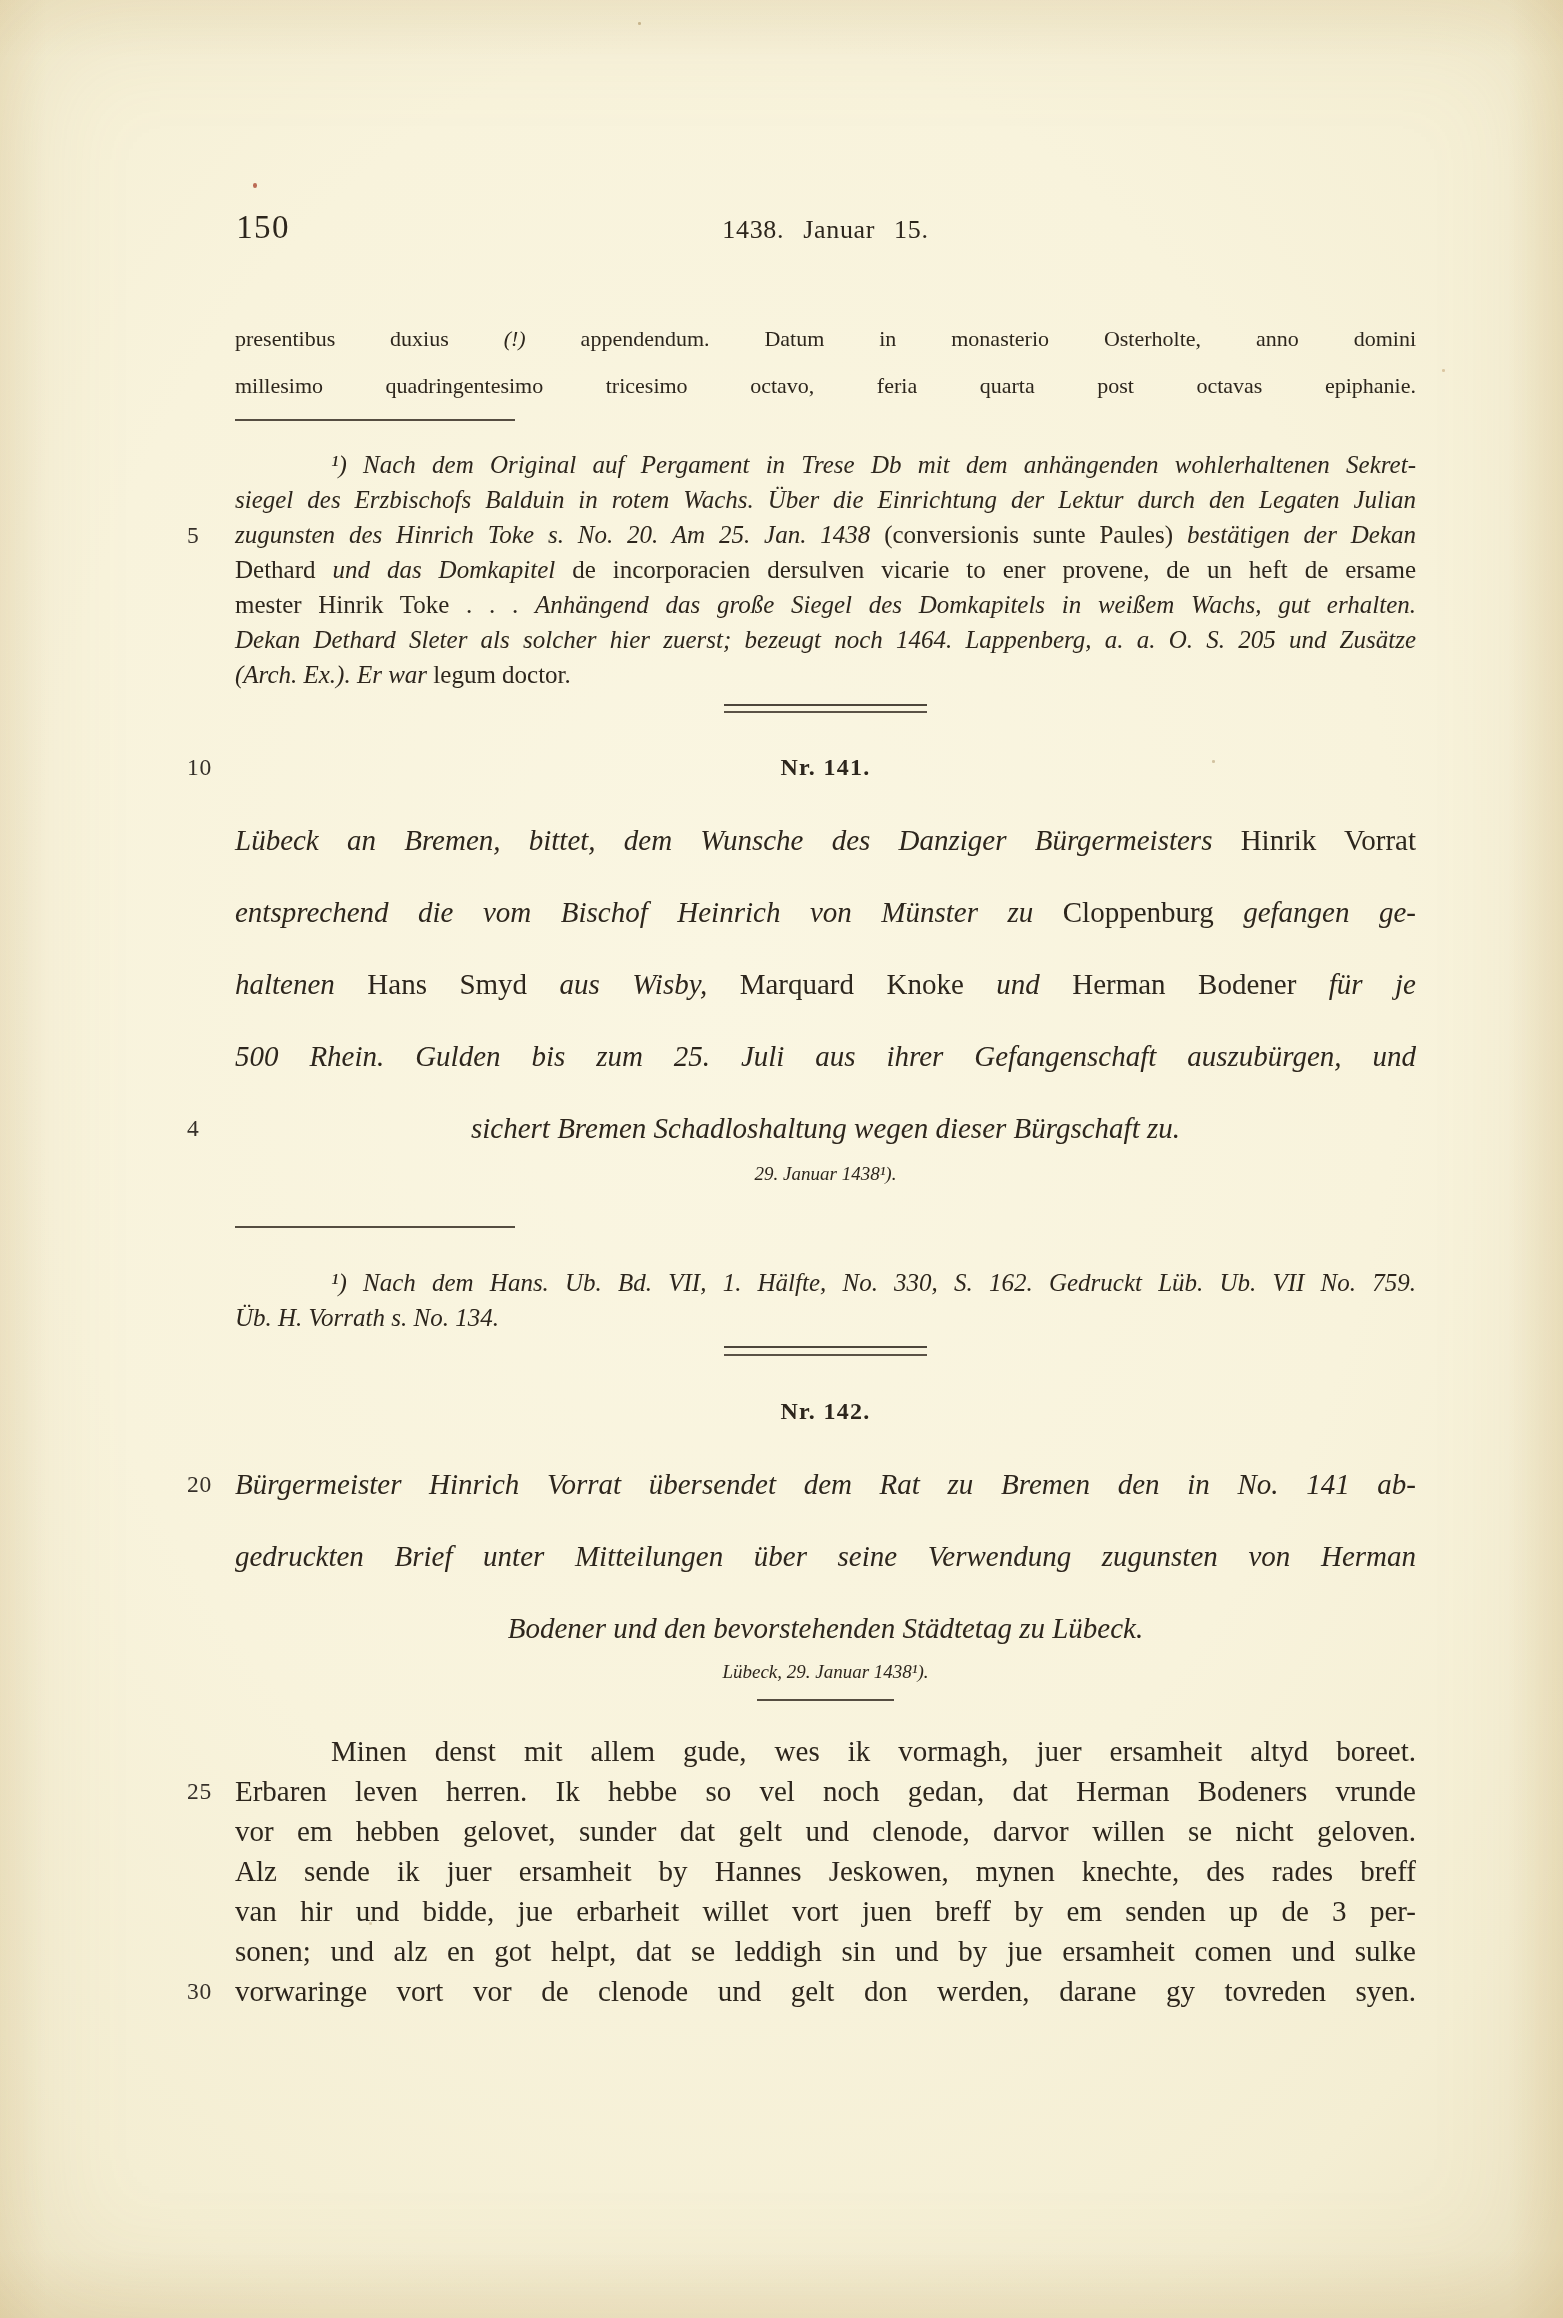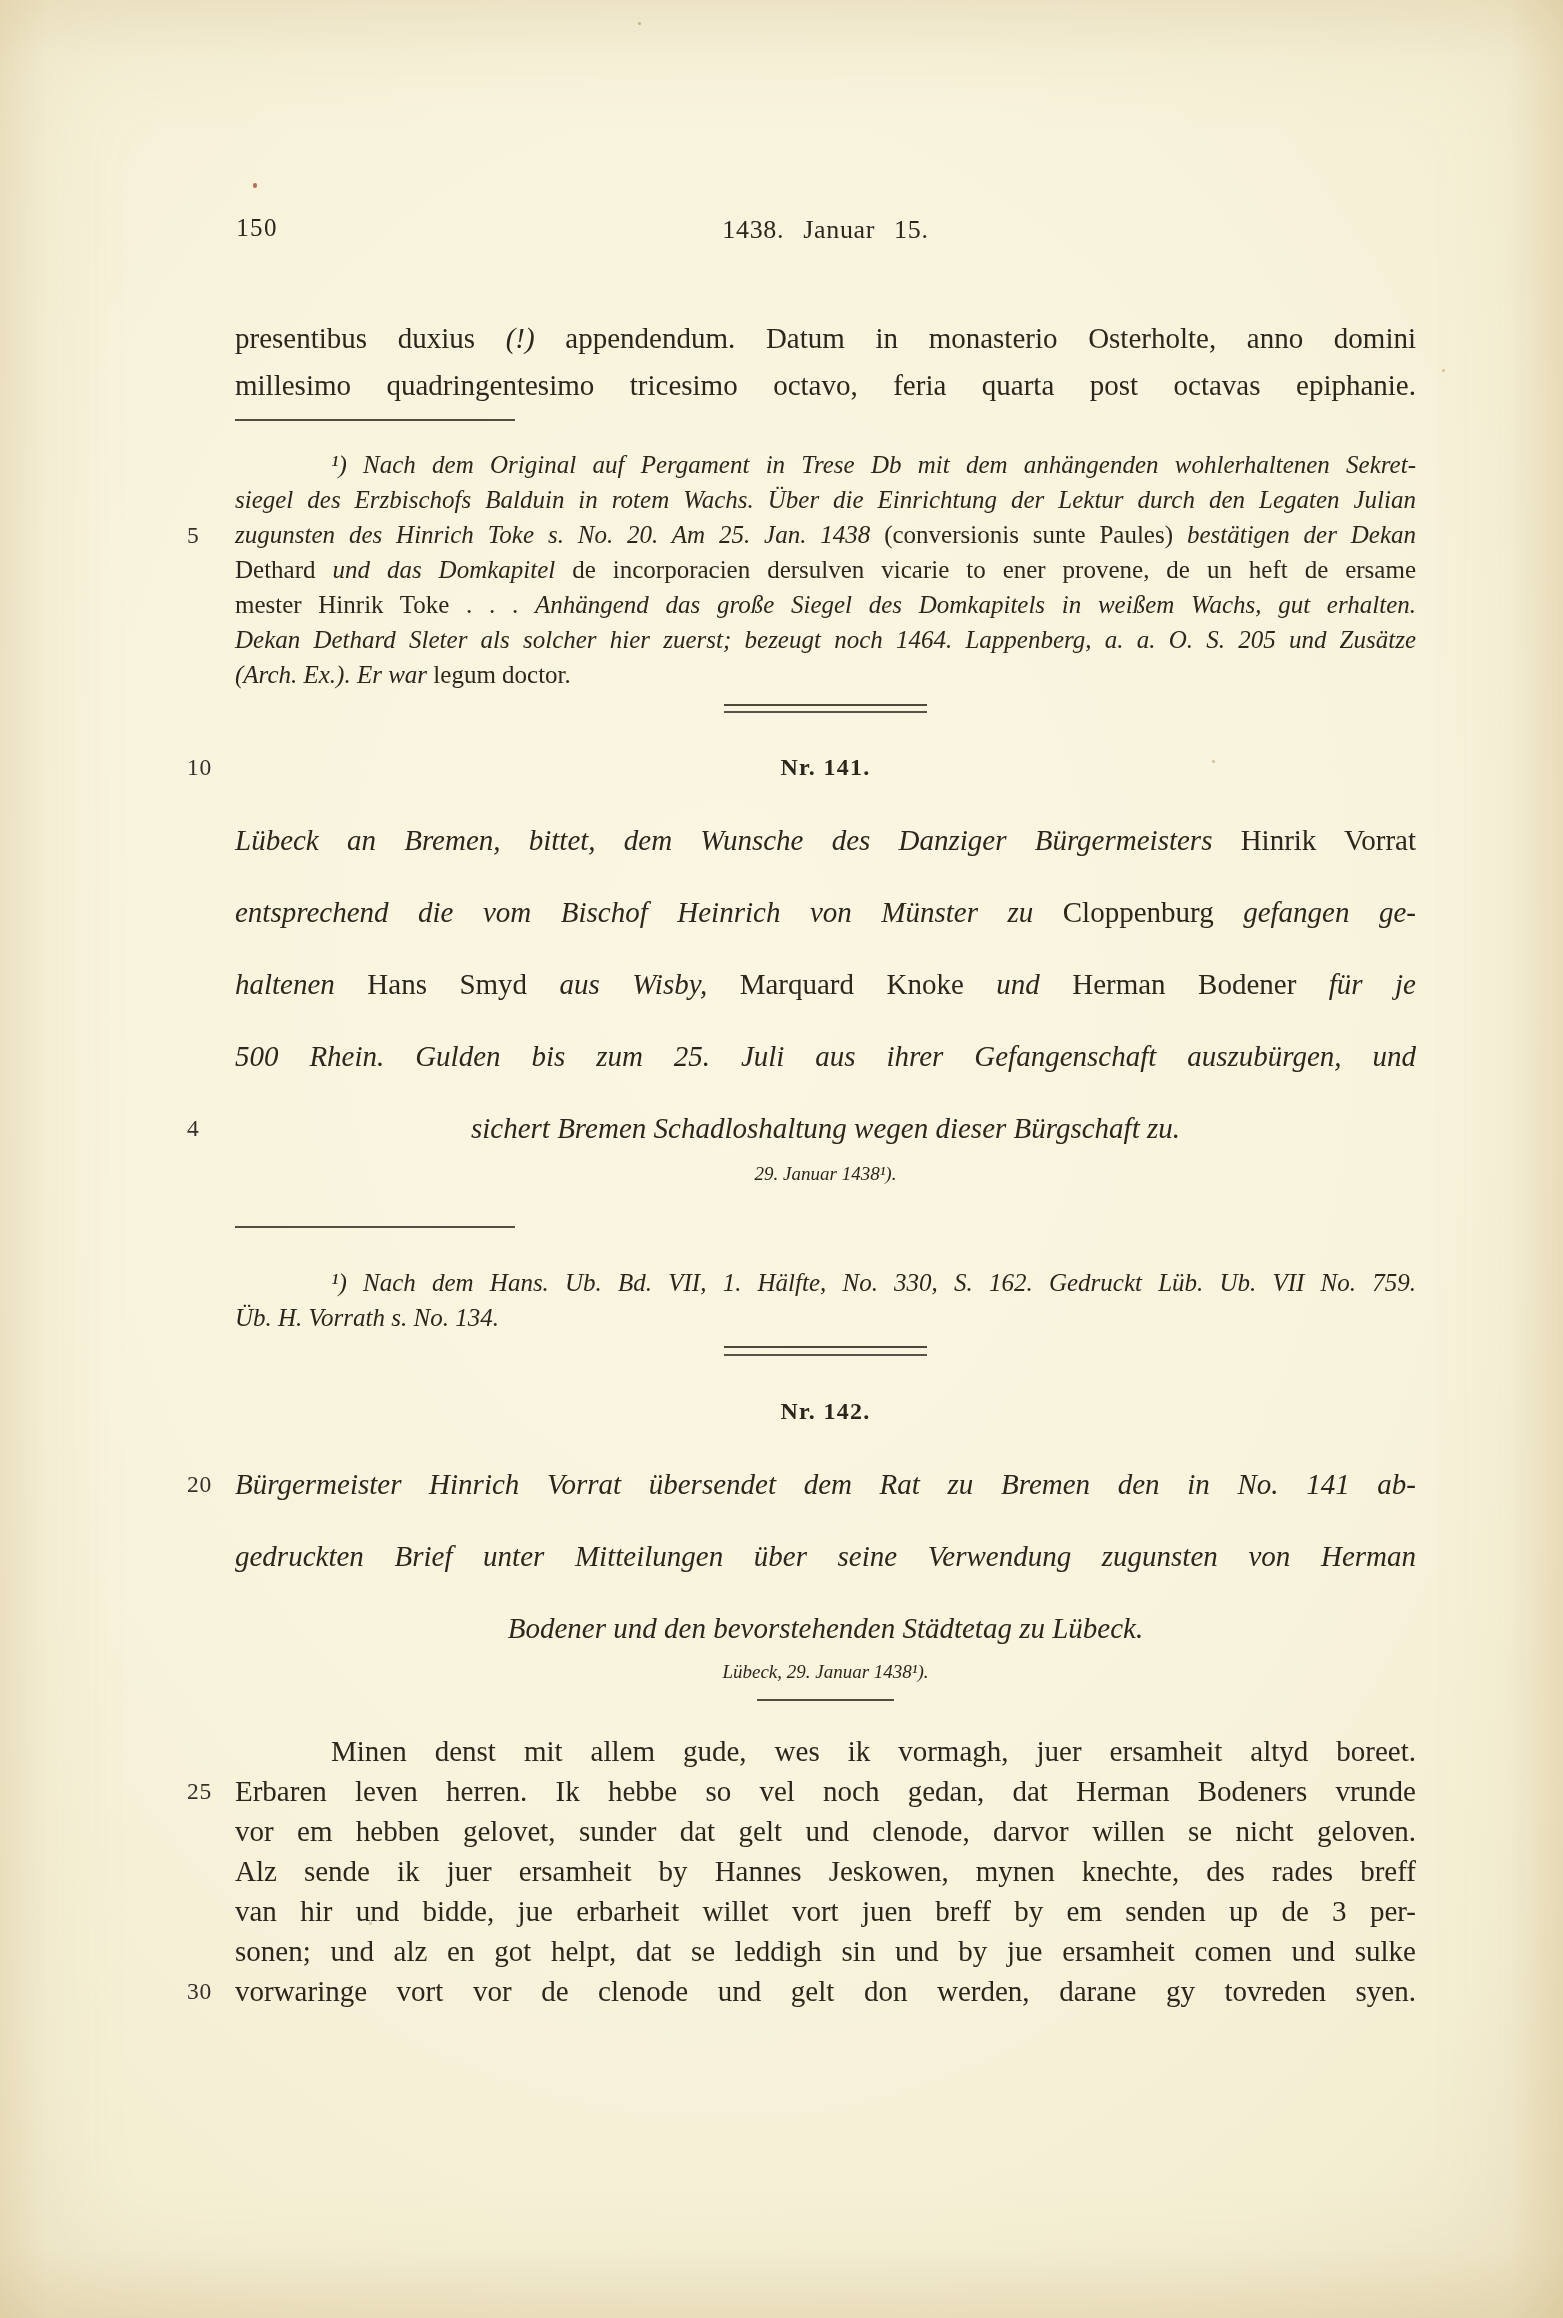--- a/index.html
+++ b/index.html
@@ -19,38 +19,38 @@
     background:
       linear-gradient(90deg, rgba(188,150,80,.10) 0%, rgba(188,150,80,0) 3%, rgba(188,150,80,0) 96.5%, rgba(196,160,90,.16) 100%),
       linear-gradient(180deg, rgba(188,150,80,.08) 0%, rgba(188,150,80,0) 2.5%, rgba(188,150,80,0) 97%, rgba(188,150,80,.12) 100%);
     box-shadow: inset 0 0 117px 19.6px rgba(176,146,84,.14);
   }
   .col{
     position:absolute;left:235px;top:0;width:1181px;
   }
   
   .running-head{position:absolute;left:235px;top:210px;width:1181px;height:39px;}
-  .page-number{position:absolute;left:1.3px;top:0;font-size:25px;line-height:35px;letter-spacing:1.3px;}
+  .page-number{position:absolute;left:1.3px;top:0;font-size:33px;line-height:35px;letter-spacing:1.3px;}
   .head-title{position:absolute;left:0;top:3.9px;width:100%;text-align:center;font-size:26px;line-height:31px;word-spacing:11.7px;letter-spacing:0.7px;}
   
   .block{display:block;}
   .line{position:relative;white-space:normal;}
   .a-j{text-align:justify;text-align-last:justify;}
   .a-c{text-align:center;text-align-last:center;}
   .a-l{text-align:left;text-align-last:left;}
   .indent{padding-left:96px;}
   .it{font-style:italic;}
   .rm{font-style:normal;}
   .margin-num{
     position:absolute;left:-48px;top:50%;transform:translateY(-46%);
     font-size:23.5px;font-style:normal;letter-spacing:0.7px;color:#36302７;
     color:#36302a;line-height:1;
   }
   
-  .intro{margin-top:315px;font-size:29px;}
+  .intro{margin-top:315px;font-size:22px;}
   .intro .line{line-height:47px;}
   .footnote{font-size:25px;}
   .footnote .line{line-height:35px;}
   .summary{font-size:29px;}
   .summary .line{line-height:40px;margin-top:32px;}
   .sum-141{margin-top:29px;}
   .sum-142{margin-top:27px;}
   .date-block{font-size:19px;}
   .date-block .line{line-height:37px;}
   .date-141{margin-top:6.5px;}

